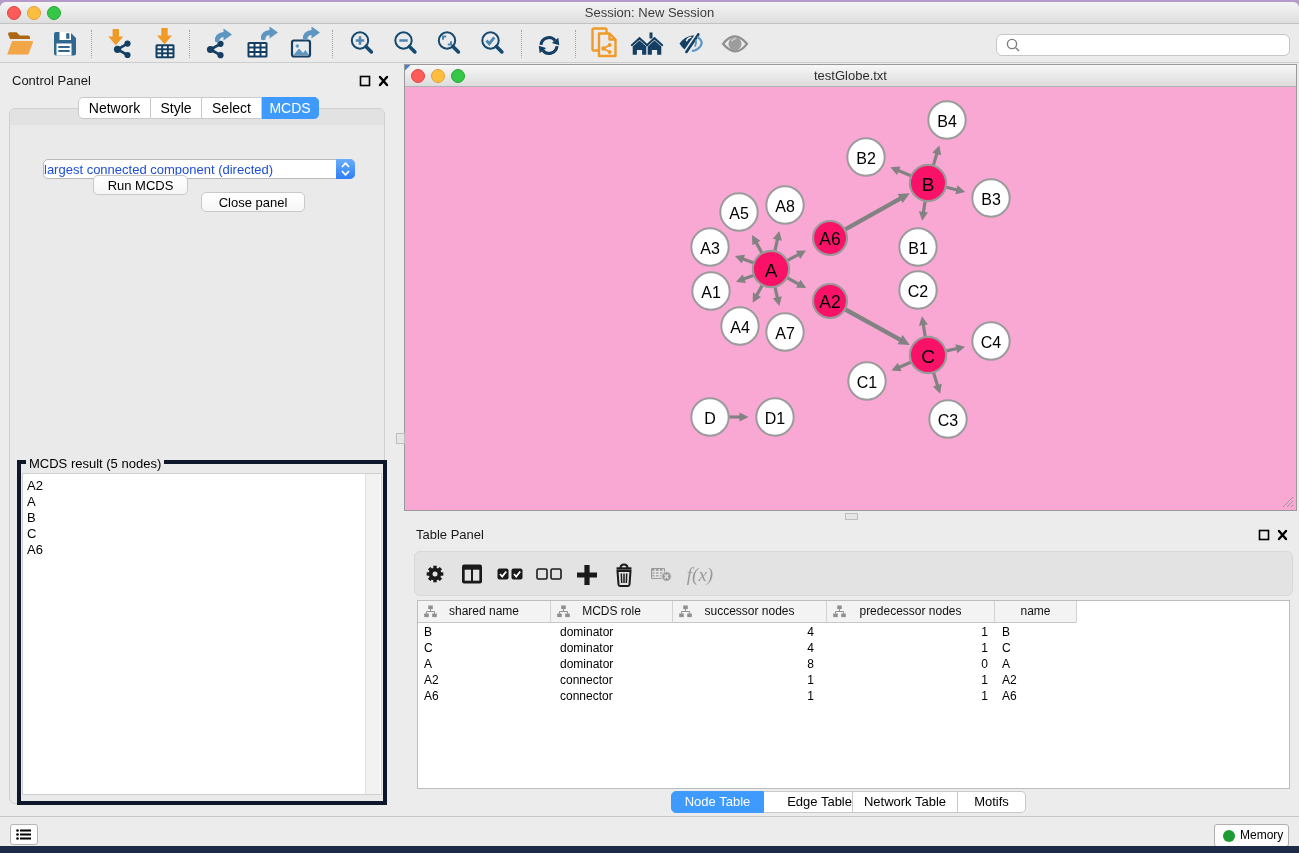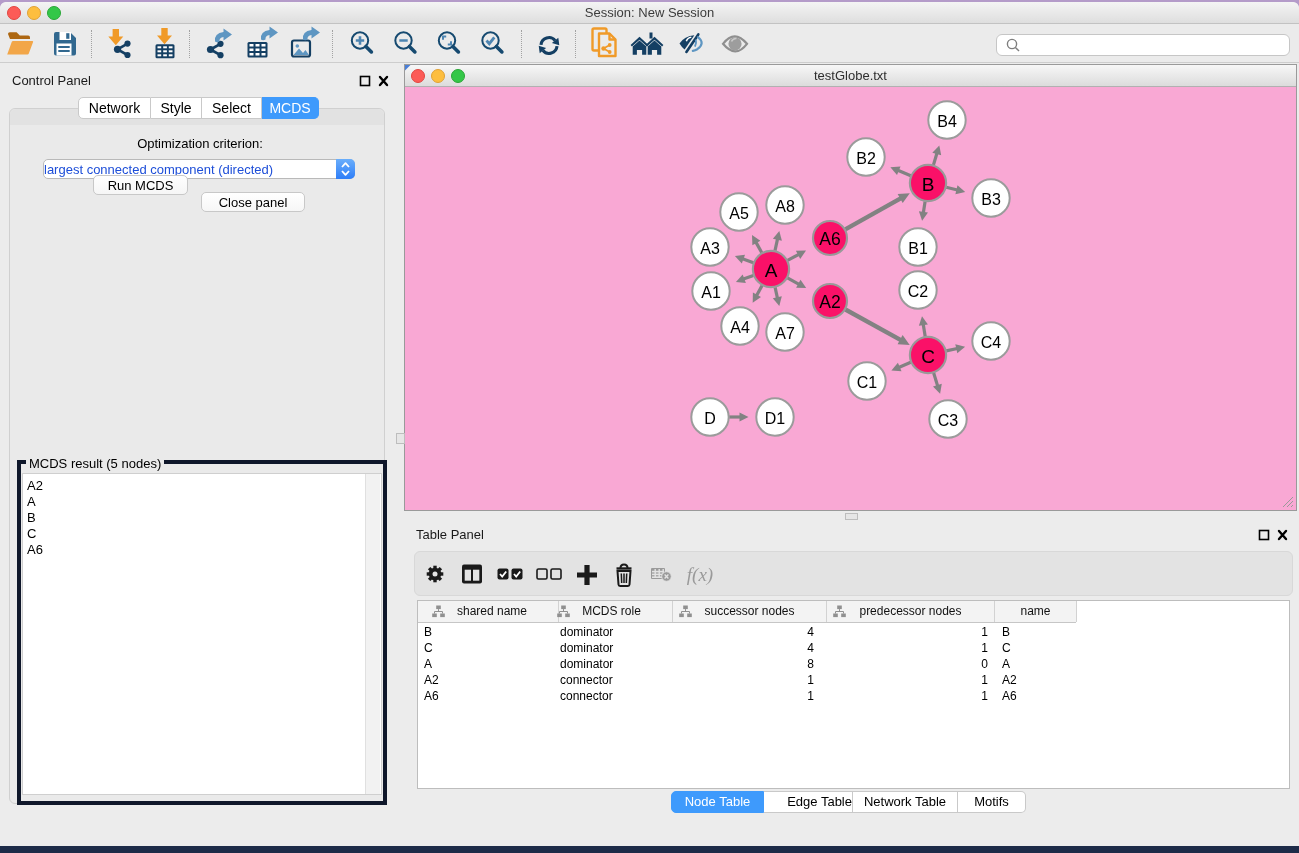--- a/index.html
+++ b/index.html
@@ -178,21 +178,20 @@
   </svg>
   <div id="cpbody">
       <div class="topstrip"></div>
     </div>
   <div class="tabrow" style="left:78px;top:95px;">
     <div class="tabseg first" style="width:71px;">Network</div>
     <div class="tabseg" style="width:50px;">Style</div>
     <div class="tabseg" style="width:59px;">Select</div>
     <div class="tabseg last sel" style="width:56px;">MCDS</div>
   </div>
-  <div class="abs" style="left:13px;top:134px;width:374px;text-align:center;font-size:13px;color:#000;">Optimization criterion:</div>
   <div class="abs" style="left:43px;top:157px;width:310px;height:18px;background:#fff;border:1px solid #b9b9b9;border-radius:5px;">
     <div style="position:absolute;left:0;top:0;width:278px;font-size:13px;line-height:19px;color:#1d4ed8;">largest connected component (directed)</div>
     <div style="position:absolute;right:-1px;top:-1px;width:19px;height:20px;background:linear-gradient(#6aaefb,#2e7ef8);border-radius:0 5px 5px 0;">
       <svg width="19" height="20" viewBox="0 0 19 20">
           <path d="M6 8 L9.5 4.2 L13 8" fill="none" stroke="#fff" stroke-width="1.8" stroke-linejoin="round"></path>
           <path d="M6 12 L9.5 15.8 L13 12" fill="none" stroke="#fff" stroke-width="1.8" stroke-linejoin="round"></path>
         </svg>
     </div>
   </div>
   <div class="btn" style="left:93px;top:173px;width:93px;height:18px;line-height:19px;">Run MCDS</div>
@@ -356,21 +355,21 @@
             <rect x="1.5" y="-5" width="1.4" height="9" fill="#e3e3e3"></rect>
             <circle cx="5.5" cy="2.5" r="4.8" fill="#9a9a9a" stroke="#e3e3e3" stroke-width="1"></circle>
             <path d="M3.6,0.6 l3.8,3.8 M7.4,0.6 l-3.8,3.8" stroke="#e3e3e3" stroke-width="1.4"></path>
           </g>
           <text x="285" y="29" font-family="Liberation Serif, serif" font-style="italic" font-size="19" fill="#9a9a9a" text-anchor="middle">f(x)</text>
         </svg>
       </div>
     </div>
   <div id="ntable">
     <div id="thead" style="width:658px;">
-<div class="hcell" style="left:8px;width:132px;">
+<div class="hcell" style="left:0px;width:132px;">
 <svg width="13" height="13" style="position:absolute;left:6px;top:4px;" viewBox="0 0 13 13">
             <g fill="#909090">
               <rect x="4.2" y="0.5" width="4.6" height="3.6"></rect>
               <rect x="0.2" y="8.5" width="4.6" height="3.6"></rect>
               <rect x="8.2" y="8.5" width="4.6" height="3.6"></rect>
             </g>
             <path d="M6.5,4.1 v2.4 M2.5,8.5 v-2 h8 v2" fill="none" stroke="#909090" stroke-width="1"></path>
           </svg>
 <div class="hlabel">shared name</div>
         </div>
@@ -441,14 +440,34 @@
   </div>
   <div id="btabs">
     <div class="tabseg first sel" style="width:91px;height:20px;font-size:13px;">Node Table</div>
     <div class="tabseg" style="width:88px;height:20px;font-size:13px;text-align:right;">Edge Table</div>
     <div class="tabseg" style="width:104px;height:20px;font-size:13px;">Network Table</div>
     <div class="tabseg last" style="width:67px;height:20px;font-size:13px;">Motifs</div>
   </div>
 
   <div class="abs" style="left:396px;top:431px;width:7px;height:9px;background:#e6e6e6;border:1px solid #bdbdbd;"></div>
   <div class="abs" style="left:845px;top:511px;width:11px;height:5px;background:#e6e6e6;border:1px solid #bdbdbd;"></div>
+  <div id="statusbar">
+    <div class="abs" style="left:10px;top:7px;width:26px;height:19px;background:#fdfdfd;border:1px solid #b5b5b5;border-radius:3px;">
+      <svg width="26" height="19" viewBox="0 0 26 19">
+          <g stroke="#000" stroke-width="2">
+            <line x1="9" y1="5.5" x2="20" y2="5.5"></line>
+            <line x1="9" y1="9.5" x2="20" y2="9.5"></line>
+            <line x1="9" y1="13.5" x2="20" y2="13.5"></line>
+          </g>
+          <g fill="#000">
+            <circle cx="6.5" cy="5.5" r="1.3"></circle>
+            <circle cx="6.5" cy="9.5" r="1.3"></circle>
+            <circle cx="6.5" cy="13.5" r="1.3"></circle>
+          </g>
+        </svg>
+    </div>
+    <div class="abs" style="left:1214px;top:7px;width:73px;height:21px;background:#fcfcfc;border:1px solid #b0b0b0;border-radius:3px;">
+      <div style="position:absolute;left:8px;top:4.5px;width:12px;height:12px;border-radius:50%;background:#1d9b34;"></div>
+      <div style="position:absolute;left:25px;top:0;font-size:12px;line-height:21px;color:#000;">Memory</div>
+    </div>
+  </div>
 </div>
 <div id="darkstrip"></div>
 
 </body></html>

